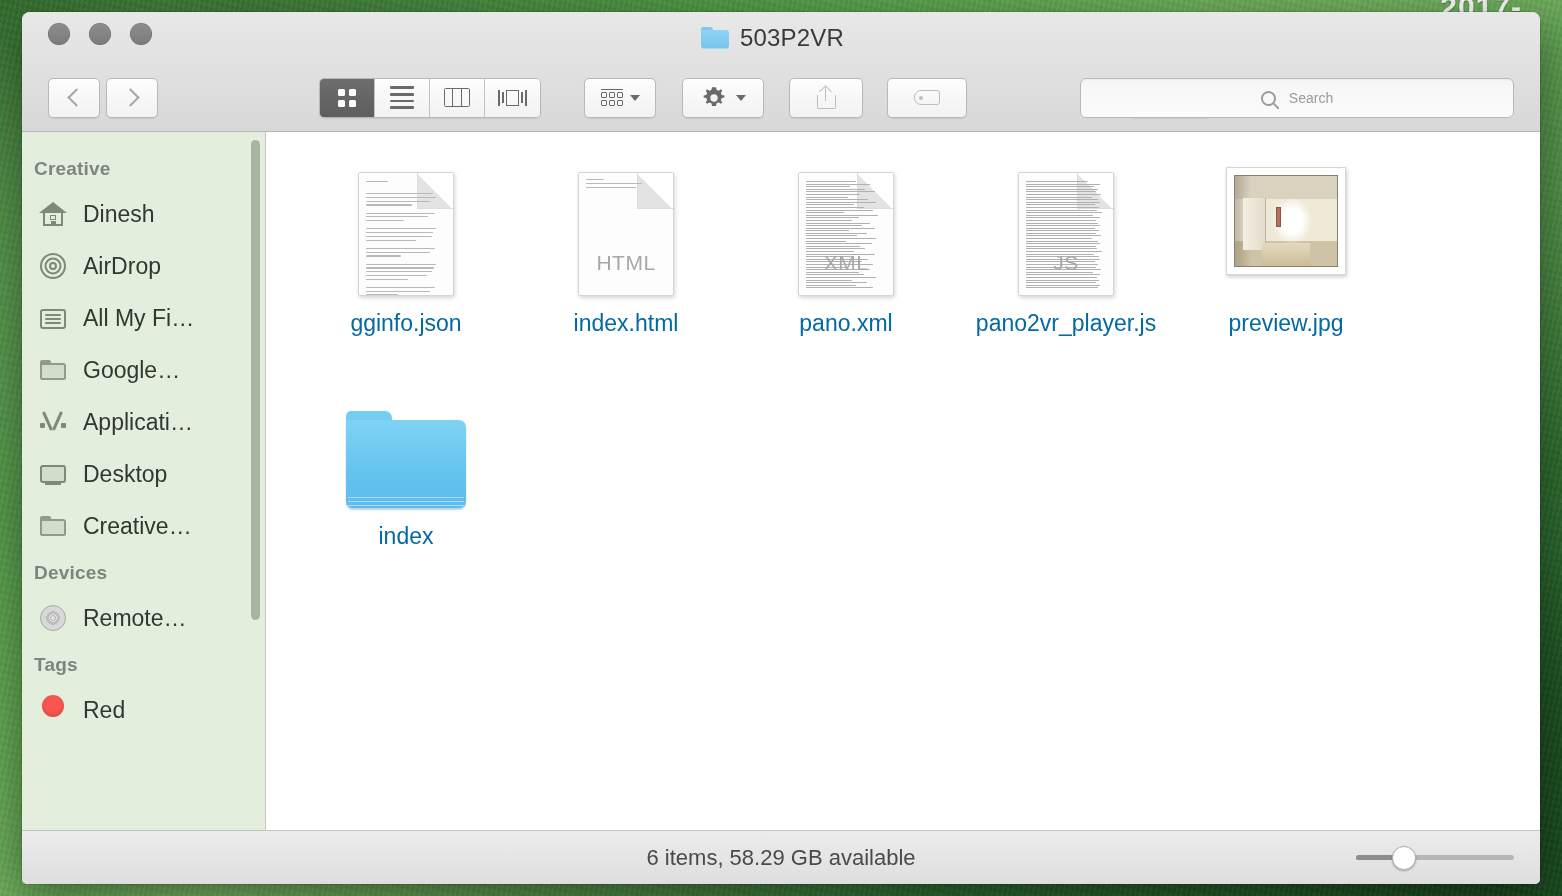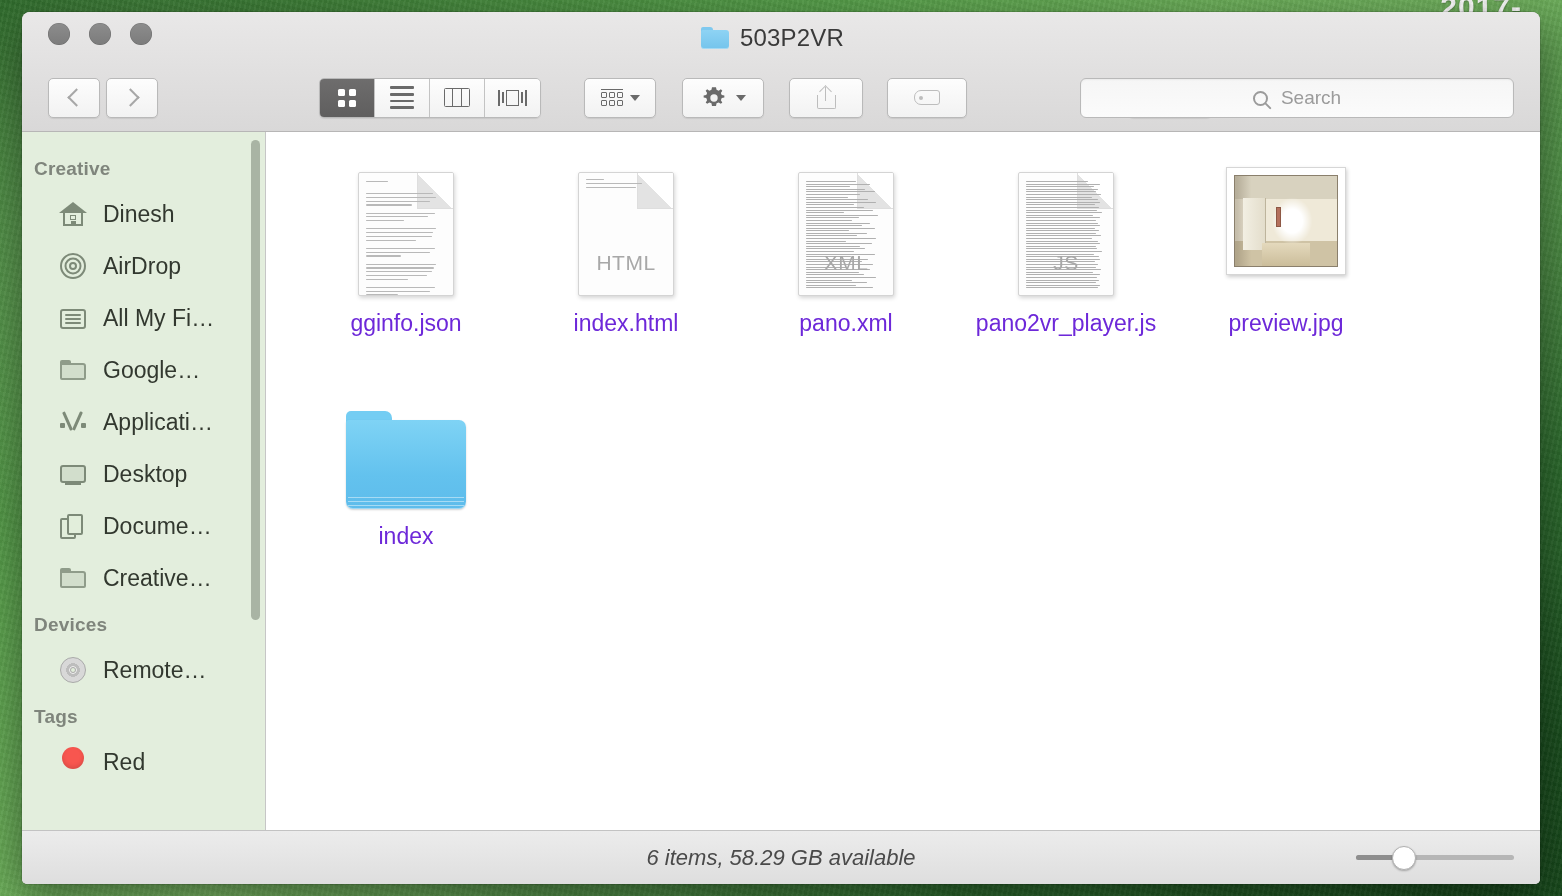--- a/index.html
+++ b/index.html
@@ -153,41 +153,41 @@
   .searchfield {
     position:absolute; right:26px; top:14px;
     width: 434px; height:40px;
     background: linear-gradient(to bottom,#f6f6f6,#fbfbfb);
     border:0.5px solid #b9b9b9; border-radius:6px;
     display:flex; align-items:center; justify-content:center; gap:13px;
     box-shadow: inset 0 1px 2px rgba(0,0,0,.05);
   }
   .mag { width:15px; height:15px; border:2.2px solid #9b9b9b; border-radius:50%; position:relative;}
   .mag::after{content:""; position:absolute; right:-6px; bottom:-4px; width:8px; height:2.2px; background:#9b9b9b; transform:rotate(45deg); border-radius:1px;}
-  .search-ph { font-size:19px; color:#9b9b9b;}
+  .search-ph { font-size:14px; color:#9b9b9b;}
 
   
   .body-area { flex:1 1 auto; display:flex; min-height:0; }
 
   
   .sidebar {
     width: 244px; flex:0 0 244px;
     background: rgba(226,238,219,0.92);
     border-right: 1px solid #c6c6c6;
     position: relative;
     padding-top: 16px;
     overflow: hidden;
   }
   .sb-header {
     font-size:19px; font-weight:700; color:#7f857c;
     padding: 10px 0 8px 12px; letter-spacing:.2px;
   }
   .sb-item {
     display:flex; align-items:center; gap:15px;
-    height: 52px; padding-left: 36px;
+    height: 52px; padding-left: 16px;
     font-size: 23px; color:#32382f;
     cursor: default;
   }
   .sb-ico { width:30px; height:30px; flex:0 0 30px; position:relative; }
 
   
   .i-home .roof{position:absolute;left:1px;top:3px;width:0;height:0;border-left:14px solid transparent;border-right:14px solid transparent;border-bottom:11px solid #7d8a78;}
   .i-home .wall{position:absolute;left:5px;top:13px;width:20px;height:14px;border:2.2px solid #7d8a78;border-top:none;}
   .i-home .win{position:absolute;left:12px;top:16px;width:6px;height:5px;border:1.6px solid #7d8a78;}
   .i-home .dr{position:absolute;left:13px;top:22px;width:5px;height:5px;background:#7d8a78;}
@@ -239,21 +239,21 @@
     display:grid;
     grid-template-columns: repeat(5, 220px);
     padding: 14px 0 0 30px;
     row-gap: 22px;
   }
   .cell {
     width:220px; display:flex; flex-direction:column; align-items:center;
     cursor: default;
   }
   .thumb { height:150px; display:flex; align-items:flex-end; }
-  .fname { margin-top: 14px; font-size:23px; color:#6d28d9; white-space:nowrap; }
+  .fname { margin-top: 14px; font-size:23px; color:#0369a1; white-space:nowrap; }
 
   
   .doc {
     position:relative; width:96px; height:124px;
     background:#fdfdfd;
     border:1px solid #d4d4d4;
     border-radius:2px;
     box-shadow: 1px 2px 4px rgba(0,0,0,.17);
     overflow:hidden;
   }
@@ -305,21 +305,20 @@
   }
   .bigfolder .ridge { position:absolute; left:2px; right:2px; height:1px; background:rgba(255,255,255,.45); }
 
   
   .statusbar {
     height: 54px; flex:0 0 auto;
     background: linear-gradient(to bottom,#ececec,#dedede);
     border-top:1px solid #c3c3c3;
     display:flex; align-items:center; justify-content:center;
     position:relative;
-    font-style:italic;
   }
   .status-text { font-size:22px; color:#4a4a4a; }
   .zoom-slider {
     position:absolute; right:26px; top:50%; transform:translateY(-50%);
     width:158px; height:22px; display:flex; align-items:center;
   }
   .zs-track { position:absolute; left:0; right:0; height:5px; border-radius:3px; background:#b6b6b6;}
   .zs-fill  { position:absolute; left:0; width:25%; height:5px; border-radius:3px; background:#8e8e8e;}
   .zs-knob {
     position:absolute; left:23%; width:24px; height:24px; border-radius:50%;
@@ -512,27 +511,20 @@
       </div>
 
       <div class="sb-item">
         <span class="sb-ico i-desktop">
           <span class="scr"></span>
             <span class="kb"></span>
         </span>
         <span>Desktop</span>
       </div>
 
-      <div class="sb-item">
-        <span class="sb-ico i-docs">
-          <span class="b b1"></span>
-            <span class="b b2"></span>
-        </span>
-        <span>Docume…</span>
-      </div>
 
       <div class="sb-item">
         <span class="sb-ico i-folder">
           <span class="tab"></span>
             <span class="bd"></span>
         </span>
         <span>Creative…</span>
       </div>
 
       <div class="sb-header">Devices</div>

